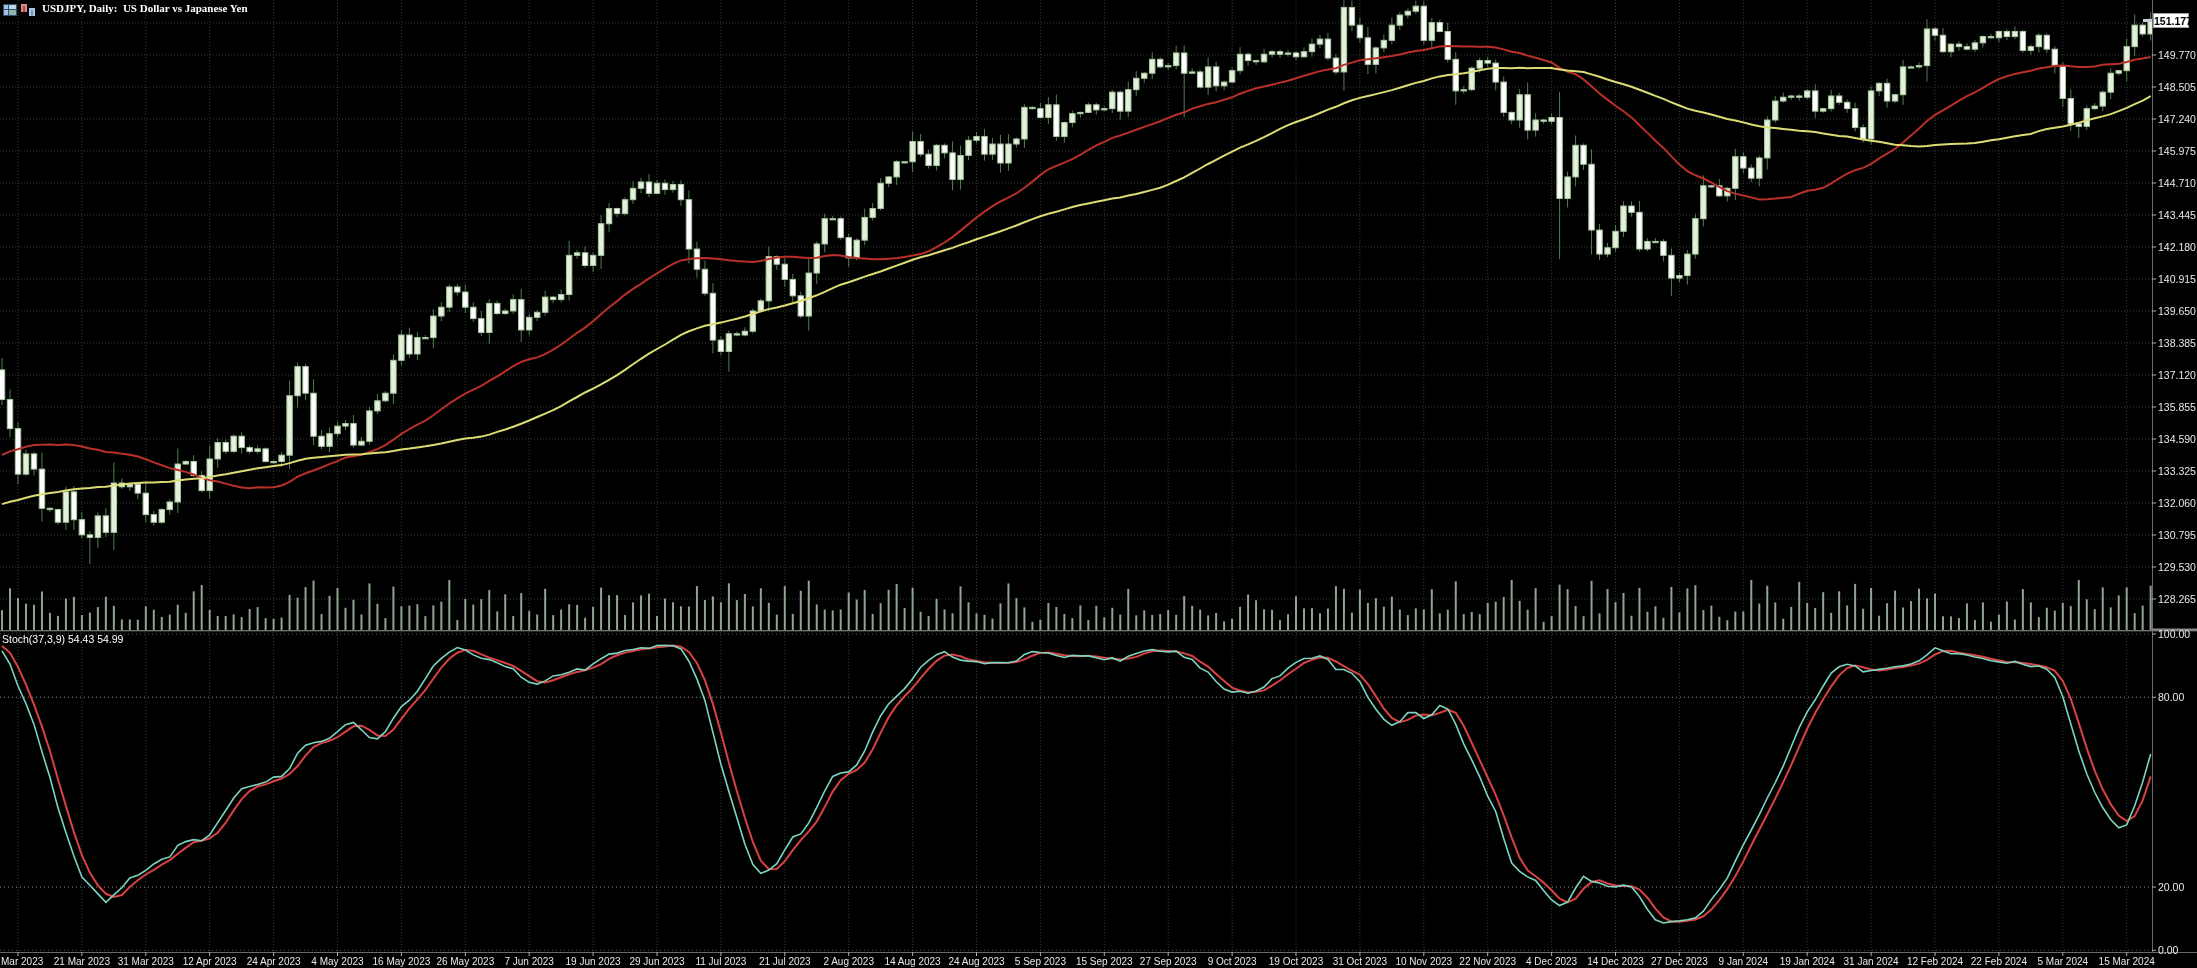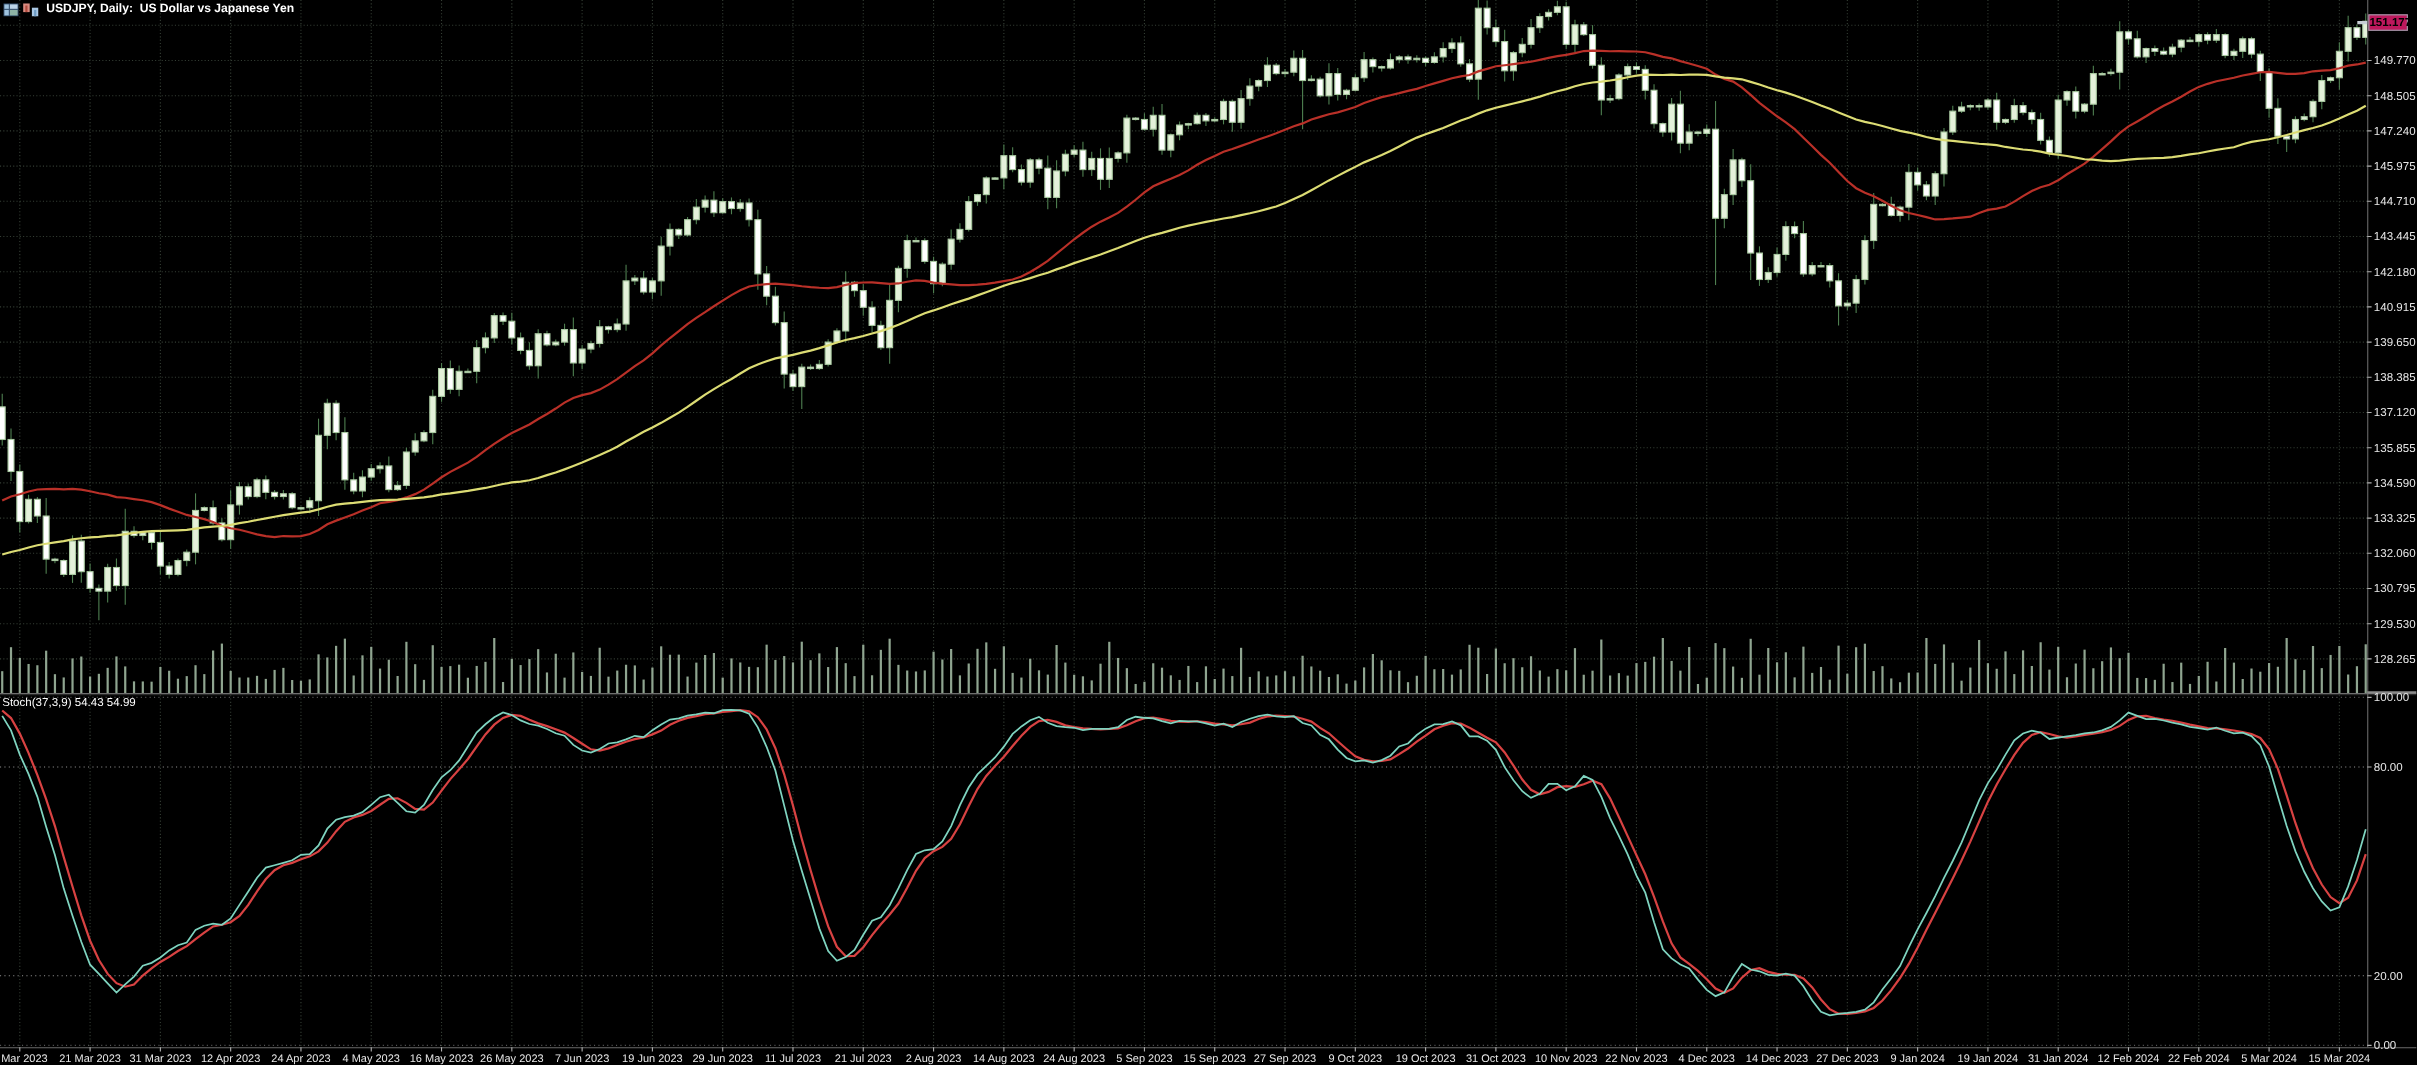--- a/index.html
+++ b/index.html
@@ -1,24 +1,24 @@
 <!DOCTYPE html>
 <html><head>
 <meta charset="utf-8">
 <style>
   html,body{margin:0;padding:0;background:#000;}
   #win{position:relative;width:2197px;height:968px;background:#000;overflow:hidden;
        font-family:"Liberation Sans",sans-serif;}
   #chart-svg{position:absolute;left:0;top:0;}
   .overlay{position:absolute;background:transparent;}
-  #titlebar{position:absolute;left:3px;top:1px;height:14px;display:flex;align-items:center;gap:4px;}
+  #titlebar{position:absolute;left:3px;top:1px;height:14px;display:flex;align-items:center;gap:4px;font-family:Liberation Serif, serif;}
   #titlebar .ttl{color:#ffffff;font-size:11px;font-weight:700;white-space:pre;margin-left:3px;}
   .ticon{width:14px;height:12px;display:inline-block;}
   #stoch-label{position:absolute;left:2px;top:633px;color:#ffffff;font-size:10.5px;white-space:pre;}
-  #price-box{position:absolute;left:2153px;top:13px;width:36px;height:15px;background:#be185d;
+  #price-box{position:absolute;left:2153px;top:13px;width:36px;height:15px;background:#ffffff;
              color:#000;font-size:10.5px;font-weight:700;line-height:15px;text-align:center;
              border:1px solid #9aa2ac;box-sizing:border-box;}
 </style>
 </head>
 <body>
 
 <div id="win">
 
   <svg id="chart-svg" width="2197" height="968">
       <defs>

